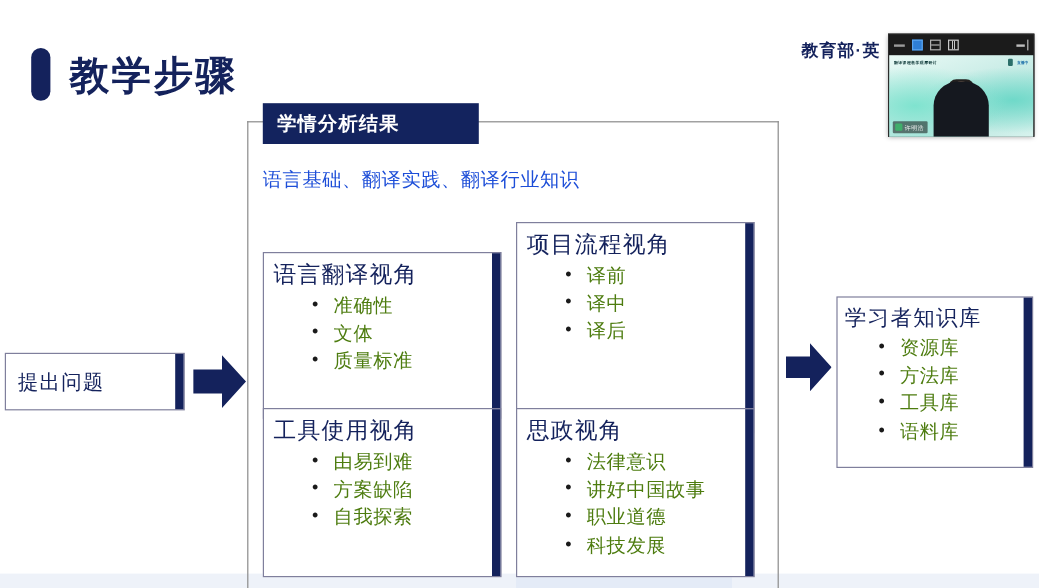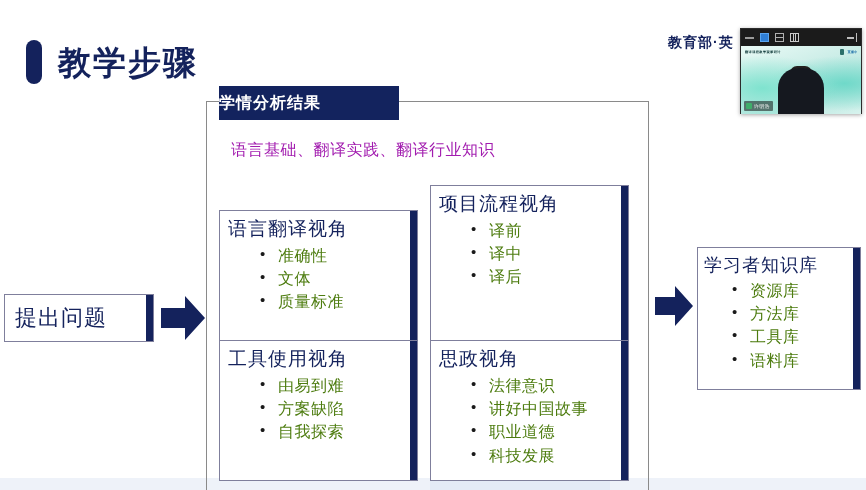--- a/index.html
+++ b/index.html
@@ -96,39 +96,39 @@
   
   .header-label {
     position: absolute;
     left: 219px;
     top: 86px;
     width: 180px;
     height: 34px;
     background: #13235e;
     display: flex;
     align-items: center;
+    padding-left: 12px;
     box-sizing: border-box;
   }
   .header-label-text {
     color: #ffffff;
     font-size: 16px;
     font-weight: bold;
     letter-spacing: 1px;
     white-space: nowrap;
   }
 
   .subtitle {
     position: absolute;
     left: 219px;
     top: 140px;
     font-size: 16px;
-    color: #a21caf;
+    color: #1d4ed8;
     letter-spacing: 0.5px;
     white-space: nowrap;
-    margin-left: 12px;
   }
 
   
   .card {
     position: absolute;
     background: #ffffff;
     border: 1.3px solid #7f7f9c;
     box-sizing: border-box;
   }
   .card .accent {
@@ -192,21 +192,21 @@
     display: flex;
     align-items: center;
   }
   #card-start .accent {
     position: absolute;
     right: 0; top: 0; bottom: 0;
     width: 7px;
     background: #14225c;
   }
   #card-start .start-text {
-    font-size: 22px;
+    font-size: 17px;
     color: #14225c;
     letter-spacing: 1px;
     padding-left: 10px;
     white-space: nowrap;
     font-family: Liberation Serif, serif;
   }
 
   
   .block-arrow {
     position: absolute;

